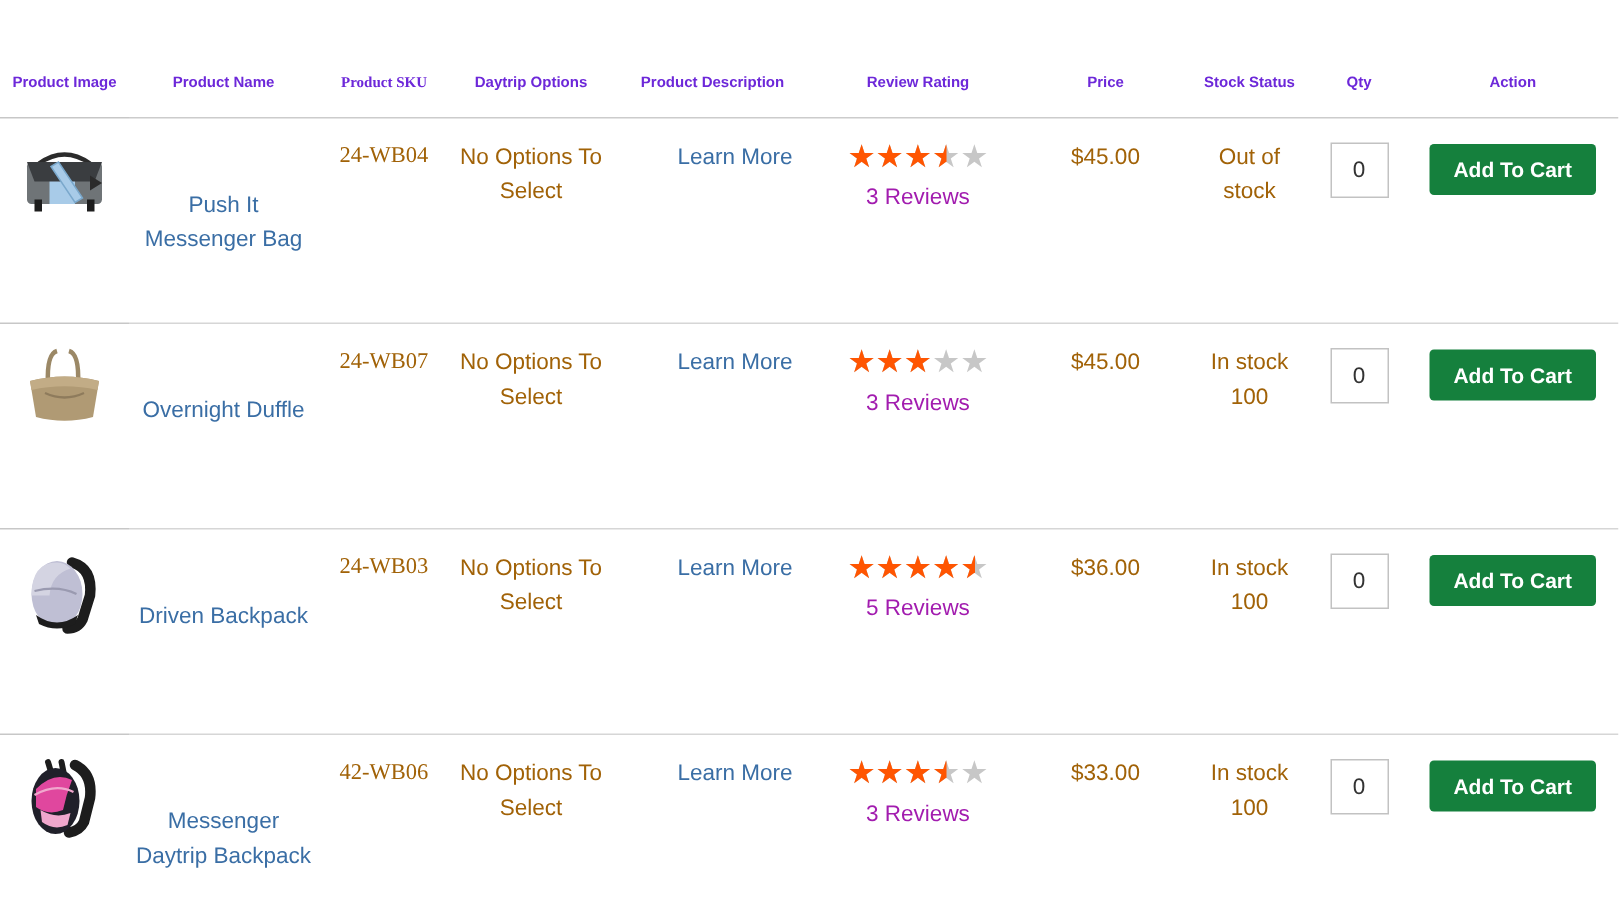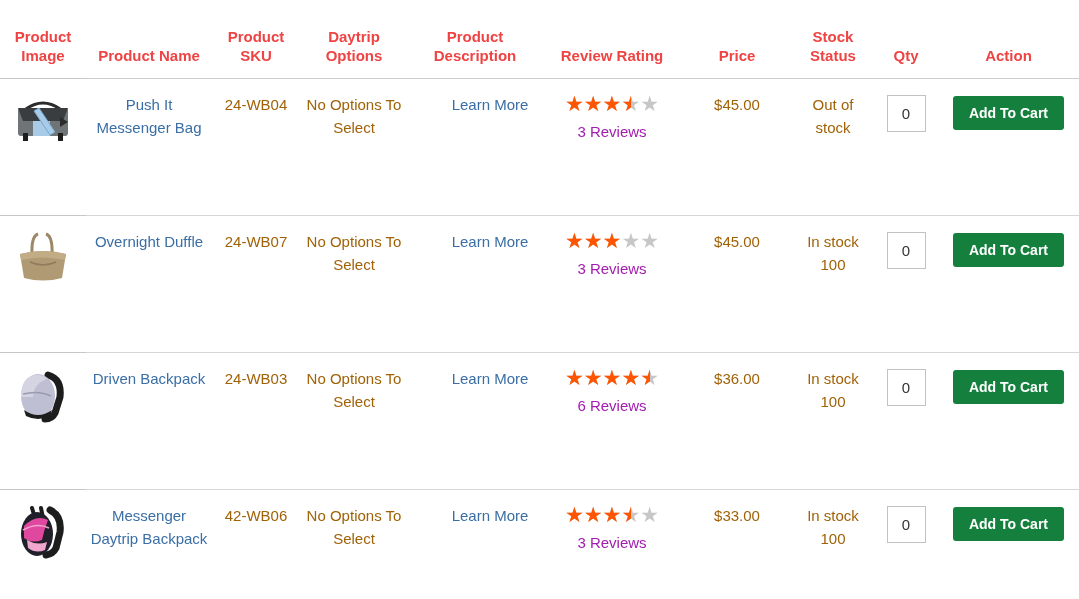--- a/index.html
+++ b/index.html
@@ -15,38 +15,38 @@
   }
 
   .compare-table {
     width: 1079px;
     border-collapse: collapse;
     table-layout: fixed;
   }
 
   
   thead th {
-    font-size: 15px;
+    font-size: 10px;
     font-weight: bold;
-    color: #ef4444;
+    color: #6d28d9;
     text-align: center;
     vertical-align: bottom;
     padding: 0 4px 13px 4px;
     height: 78px;
     line-height: 19px;
     border-bottom: 1px solid #cccccc;
   }
   thead th.col-image {
     border-bottom: 1px solid #c7c7c7;
   }
 
   
   .col-image { width: 86px; }
   .col-name  { width: 126px; }
-  .col-sku   { width: 88px; }
+  .col-sku   { width: 88px; font-family: Liberation Serif, serif; }
   .col-opts  { width: 108px; }
   .col-desc  { width: 134px; }
   .col-rate  { width: 140px; }
   .col-price { width: 110px; }
   .col-stock { width: 82px; }
   .col-qty   { width: 64px; }
   .col-act   { width: 141px; }
 
   
   tbody td {
@@ -76,20 +76,21 @@
     display: block;
   }
 
   
   .plink {
     color: #3a6ea5;
     text-decoration: none;
     font-size: 15px;
     line-height: 23px;
     display: block;
+    margin-top: 32px;
   }
 
   .learn-more {
     color: #3a6ea5;
     text-decoration: none;
     font-size: 15px;
     margin-left: 30px;
   }
 
   .sku-text, .opts-text, .price-text, .stock-text {
@@ -245,21 +246,21 @@
       <path d="M13 31 q16 -4 28 2" fill="none" stroke="#9a9ab0" stroke-width="1.5"></path>
     </svg></span></td>
         <td class="col-name">
           <a href="#" class="plink">Driven Backpack</a>
         </td>
         <td class="col-sku"><span class="sku-text">24-WB03</span></td>
         <td class="col-opts"><span class="opts-text">No Options To Select</span></td>
         <td class="col-desc"><a href="#" class="learn-more">Learn More</a></td>
         <td class="col-rate">
           <div class="rating-wrap"><span class="stars"><span class="base">★★★★★</span><span class="fill" style="width:90%">★★★★★</span></span></div>
-          <a href="#" class="reviews-link">6 Reviews</a>
+          <a href="#" class="reviews-link">5 Reviews</a>
         </td>
         <td class="col-price"><span class="price-text">$36.00</span></td>
         <td class="col-stock">
           <div class="stock-text">In stock</div>
           <div class="stock-text">100</div>
         </td>
         <td class="col-qty"><input type="text" class="qty-input" value="0" style=""></td>
         <td class="col-act"><button class="btn-cart">Add To Cart</button></td>
       </tr>
       <tr class="row-4">

